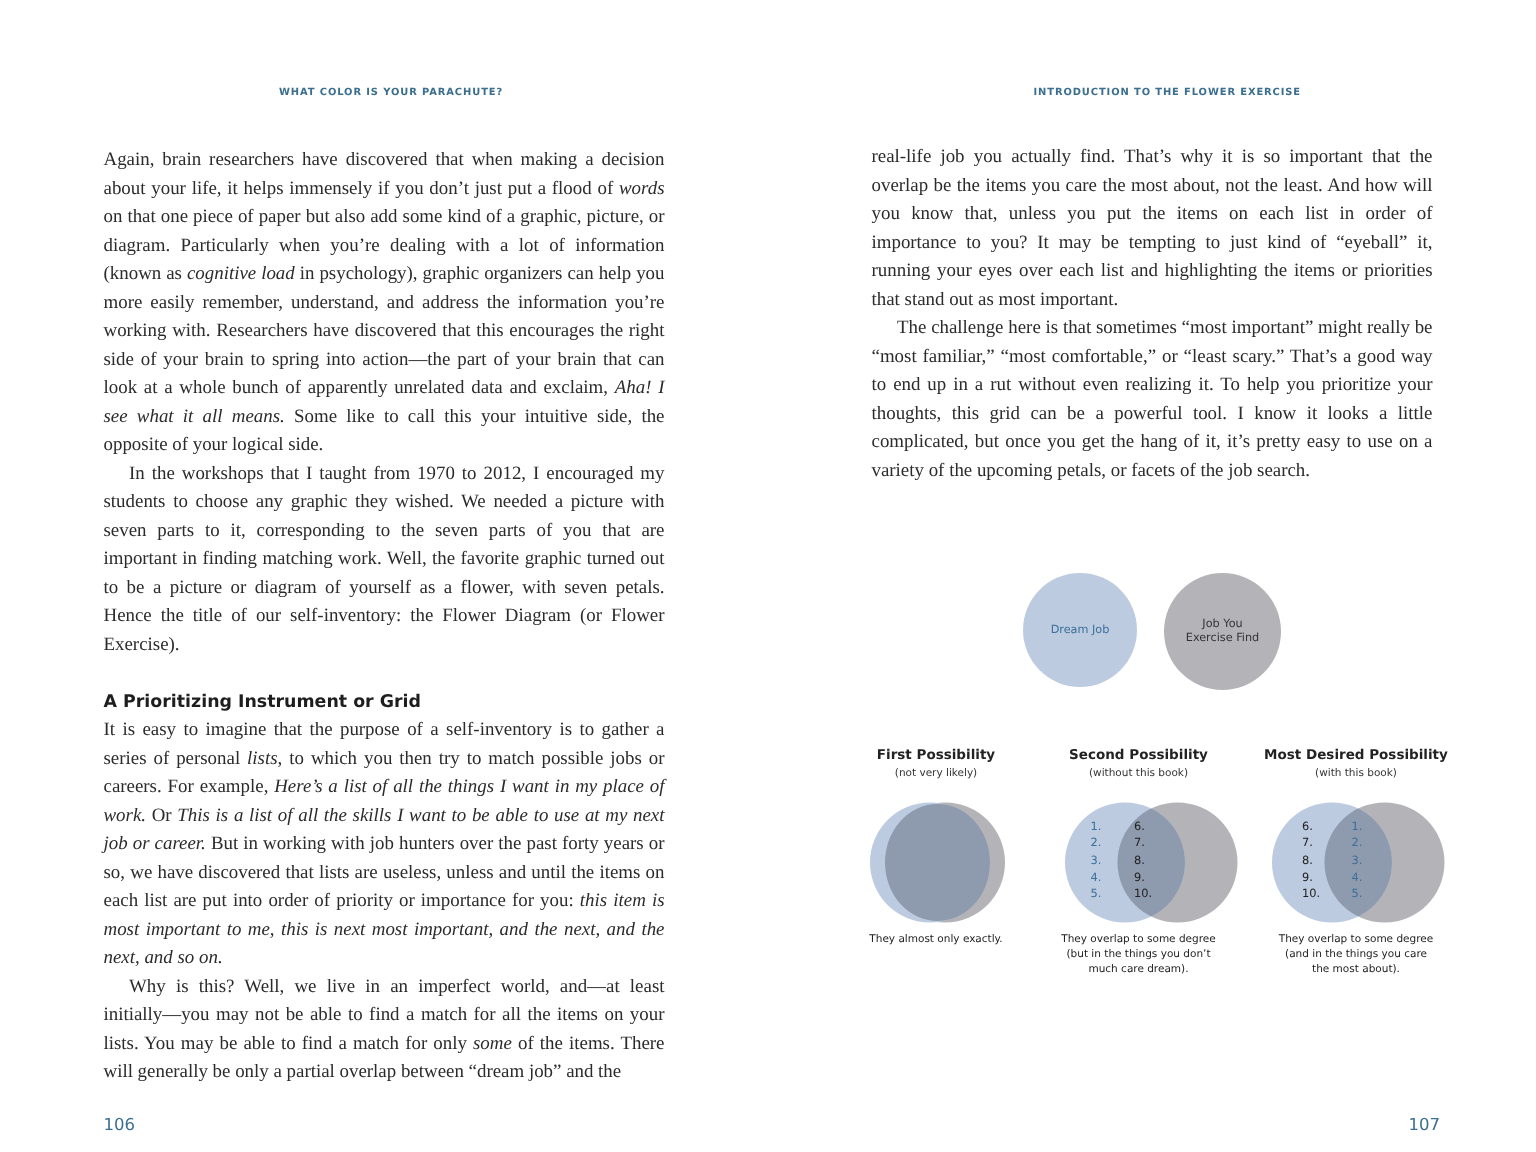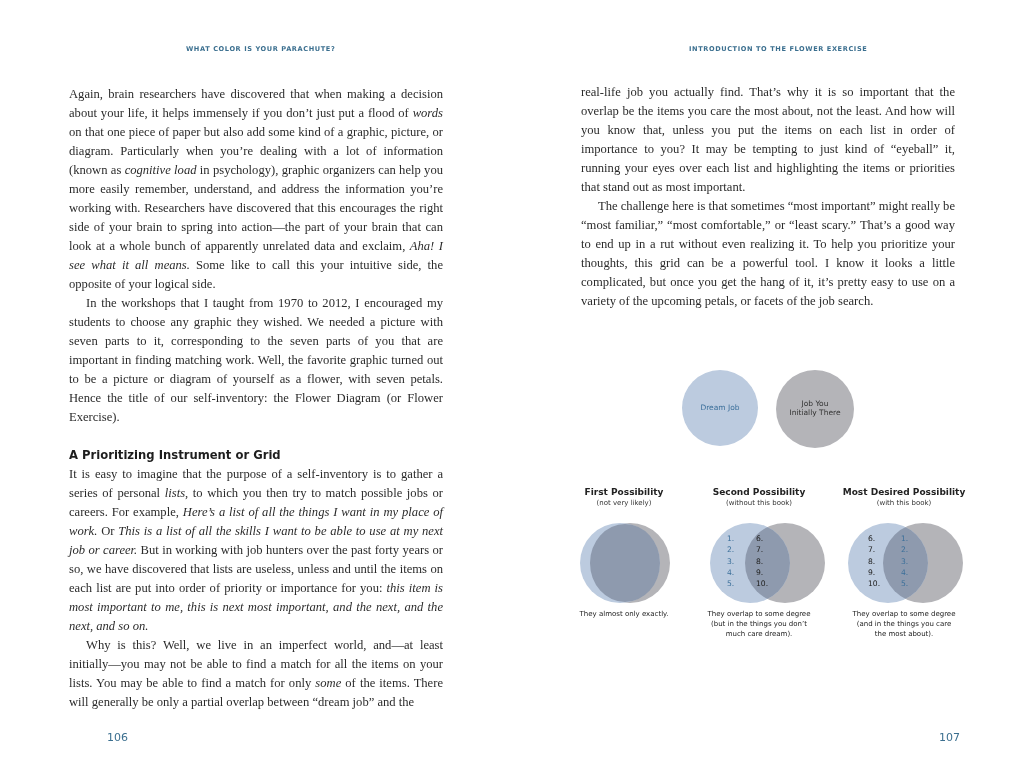--- a/index.html
+++ b/index.html
@@ -1,26 +1,26 @@
 <!DOCTYPE html>
 <html><head>
 <meta charset="utf-8">
 <style>
   html, body { margin:0; padding:0; background:#ffffff; }
   body { width:1024px; height:768px; position:relative; overflow:hidden;
          font-family:"Liberation Serif", "DejaVu Serif", serif; color:#2b2b2b; }
-  .page { position:absolute; top:0; height:672px; width:512px; }
+  .page { position:absolute; top:12px; height:672px; width:512px; }
   .page.left { left:0; }
   .page.right { left:512px; }
   .running-head { position:absolute; top:45px; font-family:"DejaVu Sans", sans-serif;
         font-size:6.6px; font-weight:bold; letter-spacing:0.6px; color:#3b6f8f; text-transform:uppercase; }
   .left .running-head { left:186px; }
   .right .running-head { left:177px; }
   .folio { position:absolute; top:731px; font-family:"DejaVu Sans", sans-serif; font-size:11px; color:#3b6f8f; }
-  .left .folio { left:69px;margin-left:38px; }
+  .left .folio { left:69px; }
   .right .folio { left:427px; }
   .col { position:absolute; width:374px; font-size:12.6px; line-height:19px; text-align:justify; }
   .left .col { left:69px; top:85px; }
   .right .col { left:69px; top:83px; }
   .col p { margin:0; }
   .col p.indent { text-indent:17px; }
   h3 { margin:0; font-family:"DejaVu Sans", sans-serif; font-size:11.6px; font-weight:bold; line-height:19px; color:#1e1e1e; }
   h3.second { margin-top:19px; }
   em { font-style:italic; }
   .figure { position:absolute; left:0; top:360px; width:512px; height:300px; font-family:"DejaVu Sans", sans-serif; }
@@ -54,21 +54,21 @@
     <p class="indent">The challenge here is that sometimes “most important” might really be “most familiar,” “most comfortable,” or “least scary.” That’s a good way to end up in a rut without even realizing it. To help you prioritize your thoughts, this grid can be a powerful tool. I know it looks a little complicated, but once you get the hang of it, it’s pretty easy to use on a variety of the upcoming petals, or facets of the job search.</p>
   </div>
 
   <div class="figure">
 
     <div class="circ" style="left:170px;top:10px;width:76px;height:76px;background:#bccbdf;"></div>
     <div class="lbl" style="left:170px;top:43px;width:76px;font-size:7.5px;color:#3b6f9a;">Dream Job</div>
     <div class="circ" style="left:264px;top:10px;width:78px;height:78px;background:#b4b4b8;"></div>
     <div class="lbl" style="left:264px;top:39px;width:78px;font-size:7.5px;line-height:9px;color:#333;">
       <span>Job You</span><br>
-      <span>Initially There</span>
+      <span>Exercise Find</span>
     </div>
 
     <div class="ptitle" style="left:37px;top:127px;">First Possibility</div>
     <div class="psub" style="left:37px;top:139px;">(not very likely)</div>
     <div class="circ" style="left:78px;top:163px;width:80px;height:80px;background:#b4b4b8;"></div>
     <div class="circ" style="left:68px;top:163px;width:80px;height:80px;background:#bccbdf;"></div>
     <div class="circ" style="left:78px;top:164px;width:70px;height:78px;background:#8e9aae;"></div>
     <div class="pcap" style="left:47px;top:249px;">
       <span>They almost only exactly.</span>
     </div>

